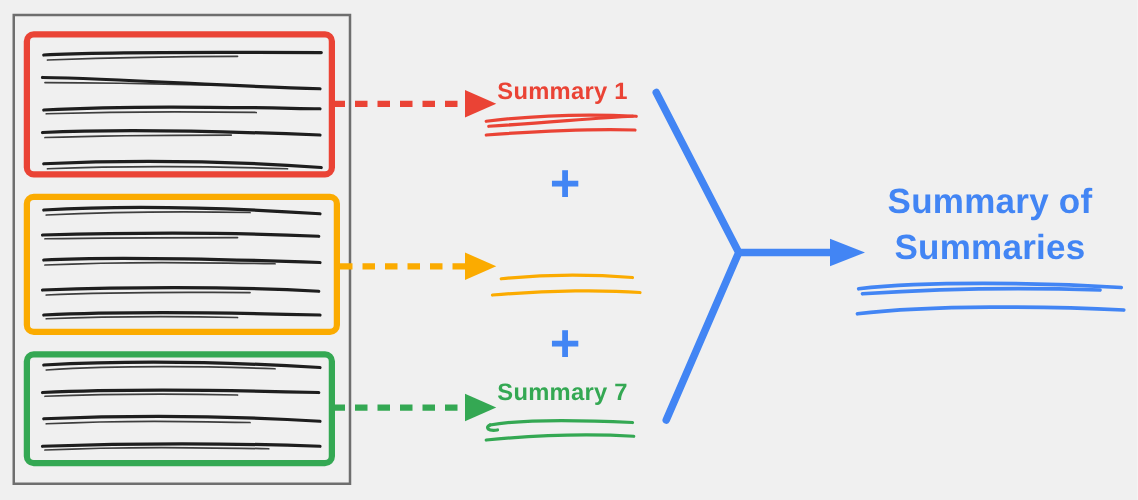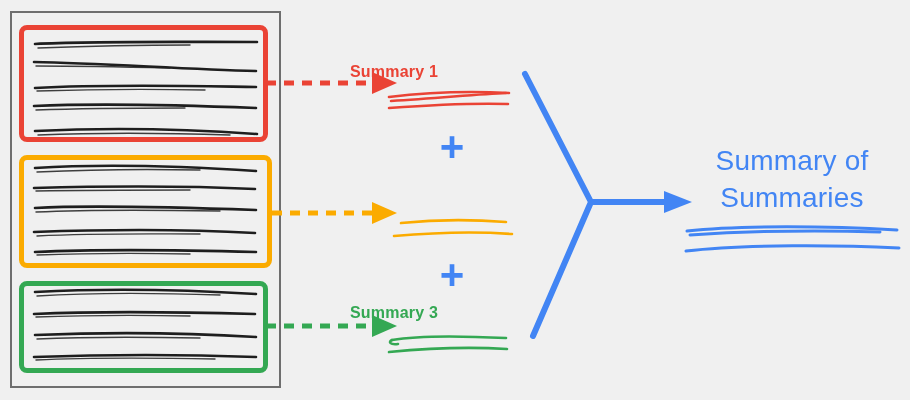--- a/index.html
+++ b/index.html
@@ -15,35 +15,35 @@
     border:2px solid #6E6E6E;box-sizing:border-box;background:transparent;
   }
   .chunk{
     position:absolute;box-sizing:border-box;border-radius:8px;background:transparent;
   }
   .chunk.red{left:19px;top:25px;width:249px;height:117px;border:5px solid #EA4335;}
   .chunk.orange{left:19px;top:155px;width:253px;height:113px;border:5px solid #FBAB00;}
   .chunk.green{left:19px;top:281px;width:249px;height:92px;border:5px solid #34A853;}
   .overlay{position:absolute;left:0;top:0;width:910px;height:400px;}
   .lbl{
-    position:absolute;width:200px;text-align:left;
-    font-size:16px;font-weight:700;letter-spacing:0.2px;
+    position:absolute;width:200px;text-align:center;
+    font-size:19px;font-weight:700;letter-spacing:0.2px;
   }
   .lbl.s1{left:350px;top:63px;color:#EA4335;}
   .lbl.s2{left:352px;top:190px;color:#FBAB00;}
   .lbl.s3{left:350px;top:304px;color:#34A853;}
   .plus{
     position:absolute;left:422px;width:60px;height:44px;line-height:42px;
     text-align:center;font-size:42px;font-weight:700;color:#4285F4;
   }
   .plus.p1{top:126px;}
   .plus.p2{top:254px;}
   .result-title{
     position:absolute;left:690px;top:142px;width:204px;
-    text-align:center;font-size:28px;line-height:37px;font-weight:400;
+    text-align:center;font-size:28px;line-height:37px;font-weight:700;
     color:#4285F4;letter-spacing:0.2px;
   }
   .ink{stroke:#1E1E1E;fill:none;stroke-linecap:round;}
   .ink.main{stroke-width:2.6;}
   .ink.echo{stroke-width:1.4;opacity:0.85;}
   .mini{fill:none;stroke-linecap:round;stroke-width:2.6;}
   .mini.red{stroke:#EA4335;}
   .mini.orange{stroke:#FBAB00;}
   .mini.green{stroke:#34A853;}
   .mini.blue{stroke:#4285F4;stroke-width:3;}
@@ -139,16 +139,16 @@
     <g>
       <path class="mini blue" d="M687 231 C740 225 830 226 897 230"></path>
       <path class="mini blue" d="M690 235 C750 231 820 230 880 232"></path>
       <path class="mini blue" d="M686 251 C745 244 840 245 899 248"></path>
     </g>
   </svg>
 
   <div class="lbl s1">Summary 1</div>
   <div class="plus p1">+</div>
   <div class="plus p2">+</div>
-  <div class="lbl s3">Summary 3</div>
+  <div class="lbl s3">Summary 7</div>
   <div class="result-title">Summary of Summaries</div>
 
 </div>
 
 </body></html>

